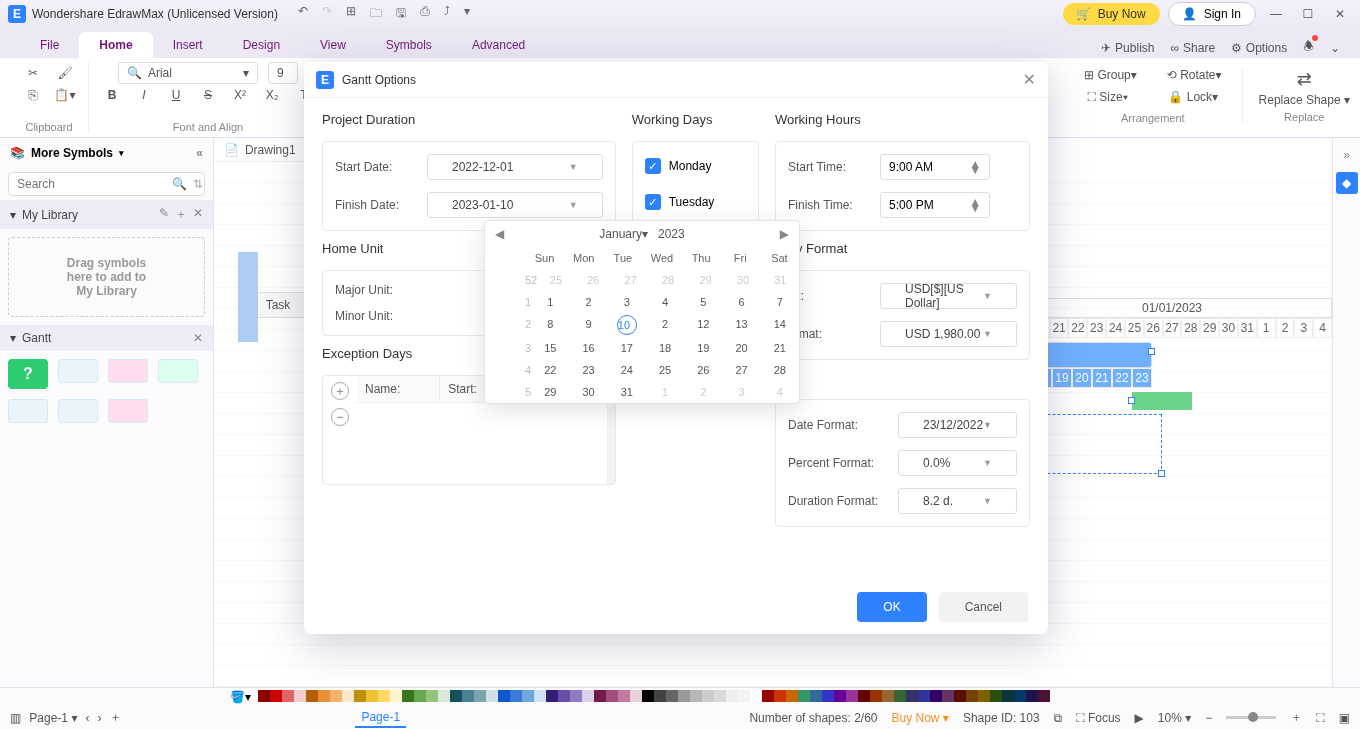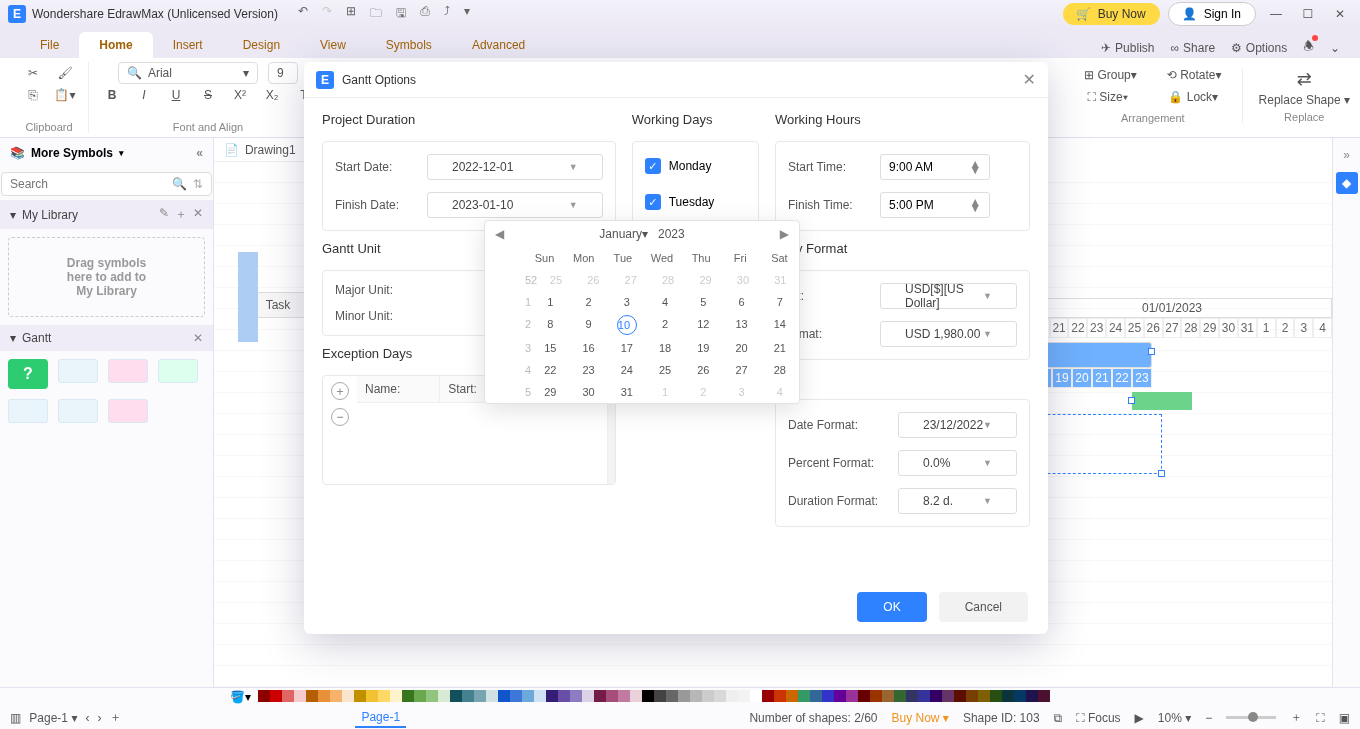--- a/index.html
+++ b/index.html
@@ -11,40 +11,40 @@
 .titlebar .title { color: #333; }
 .titlebar .qat { margin-left: 20px; display: flex; gap: 14px; color: #666; }
 .titlebar .qat span { cursor: pointer; }
 .titlebar-right { margin-left: auto; display: flex; align-items: center; gap: 8px; }
 .buy-now { background: #ffda44; border-radius: 14px; padding: 4px 14px; display: flex; align-items: center; gap: 6px; color: #333; cursor: pointer; }
 .sign-in { background: #fff; border: 1px solid #ccc; border-radius: 14px; padding: 4px 14px; display: flex; align-items: center; gap: 6px; cursor: pointer; }
 .win-btn { width: 24px; text-align: center; color: #555; cursor: pointer; }
 
 
 .menubar { height: 30px; background: #ece9f5; display: flex; align-items: flex-end; padding-left: 20px; }
-.menubar .tab { padding: 6px 20px; color: #a16207; cursor: pointer; }
+.menubar .tab { padding: 6px 20px; color: #701a75; cursor: pointer; }
 .menubar .tab.active { background: #fff; border-radius: 6px 6px 0 0; font-weight: 600; }
 .menubar-right { margin-left: auto; display: flex; gap: 16px; padding-right: 20px; color: #555; }
 .menubar-right span { display: flex; align-items: center; gap: 4px; cursor: pointer; }
 
 
 .ribbon { height: 80px; background: #fff; border-bottom: 1px solid #e2dff0; display: flex; padding: 4px 10px; }
 .ribbon-group { display: flex; flex-direction: column; align-items: center; justify-content: space-between; border-right: 1px solid #eee; padding: 0 12px; }
 .ribbon-row { display: flex; gap: 10px; align-items: center; }
 .ribbon-label { font-size: 11px; color: #888; margin-top: auto; }
 .rbtn { color: #555; cursor: pointer; width: 22px; height: 22px; display: flex; align-items: center; justify-content: center; border-radius: 3px; }
 .font-box { border: 1px solid #ddd; border-radius: 4px; padding: 3px 8px; display: flex; align-items: center; gap: 6px; color: #555; min-width: 140px; }
 .ribbon-spacer { flex: 1; }
 .ribbon-right-stub { display: flex; gap: 20px; color: #555; align-items: flex-start; padding-top: 6px; }
 
 
 .leftpanel { position: absolute; left: 0; top: 138px; width: 214px; bottom: 42px; background: #fbfafd; border-right: 1px solid #e5e2f0; display: flex; flex-direction: column; }
 .leftpanel .hdr { padding: 8px 10px; display: flex; align-items: center; gap: 6px; font-weight: 600; }
 .leftpanel .hdr .chev { margin-left: auto; color: #888; }
-.leftpanel .search { margin: 4px 1px; display: flex; align-items: center; border: 1px solid #ddd; border-radius: 4px; background: #fff; padding: 4px 8px; }
+.leftpanel .search { margin: 4px 8px; display: flex; align-items: center; border: 1px solid #ddd; border-radius: 4px; background: #fff; padding: 4px 8px; }
 .leftpanel .search input { border: none; outline: none; flex: 1; }
 .leftpanel .sect { padding: 6px 10px; background: #efecf7; display: flex; align-items: center; gap: 6px; color: #444; }
 .leftpanel .sect .tools { margin-left: auto; display: flex; gap: 6px; color: #888; }
 .leftpanel .dropzone { margin: 8px; border: 1px dashed #ccc; border-radius: 4px; padding: 18px 8px; text-align: center; color: #999; font-size: 11px; font-weight: bold; }
 .leftpanel .shapes { display: flex; flex-wrap: wrap; padding: 8px; gap: 10px; }
 .leftpanel .shape-thumb { width: 40px; height: 24px; background: #eaf4fb; border-radius: 3px; border: 1px solid #d7e9f5; position: relative; }
 .leftpanel .help-thumb { width: 40px; height: 30px; background: #2ecc71; border-radius: 4px; display:flex; align-items:center; justify-content:center; color:#fff; font-weight:bold; font-size:16px;}
 
 
 .canvas { position: absolute; left: 214px; right: 28px; top: 138px; bottom: 42px; background: #fff; overflow: hidden; }
@@ -395,21 +395,21 @@
             </div>
         </div>
         <div class="row">
           <label>Finish Date:</label>
           <div class="sel">
               <span>2023-01-10</span>
               <span class="car">▼</span>
             </div>
         </div>
       </div>
-      <div class="group-title">Gantt Unit</div>
+      <div class="group-title">Home Unit</div>
       <div class="group">
         <div class="row">
             <label>Major Unit:</label>
           </div>
         <div class="row">
             <label>Minor Unit:</label>
           </div>
       </div>
       <div class="group-title">Exception Days</div>
       <div class="exc-table">

